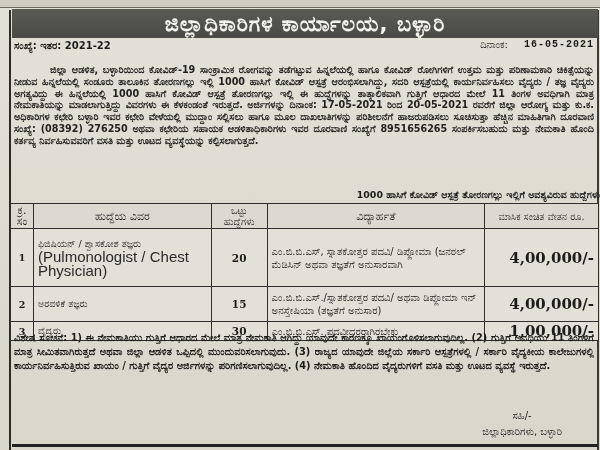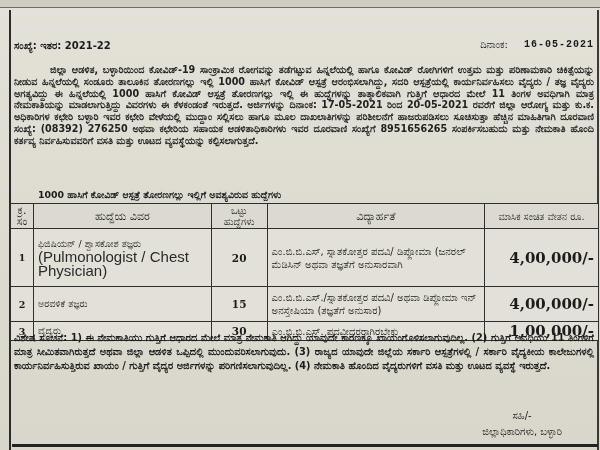--- a/index.html
+++ b/index.html
@@ -47,21 +47,21 @@
     display: flex; align-items: center; justify-content: center;
     font-size: 12px; font-weight: bold;
   }
   .body-text {
     position: absolute; left: 14px; top: 64px; width: 580px;
     font-size: 9.6px; line-height: 11.8px; text-align: justify;
     font-weight: bold; color: #222;
   }
   .body-text .indent { display: inline-block; width: 36px; }
   .posts-heading {
-    position: absolute; left: 0; top: 189px; width: 600px; text-align: left;
+    position: absolute; left: 0; top: 189px; width: 600px; text-align: right;
     font-size: 9.4px; font-weight: bold; padding-left: 38px;
   }
   table.posts {
     position: absolute; left: 10px; top: 203px; width: 589px;
     border-collapse: collapse; font-size: 9.5px;
   }
   table.posts th, table.posts td {
     border: 1.5px solid #2f2f2f; padding: 1px 4px; vertical-align: middle;
   }
   table.posts th { background: #dcdad0; font-weight: normal; text-align: center; font-size: 11px; line-height: 11px; }
@@ -92,20 +92,23 @@
   }
 </style>
 </head>
 <body>
 
 <div class="page">
   <div class="top-strip"></div>
   <div class="left-rule"></div>
   <div class="right-rule"></div>
 
+  <div class="banner">
+    <span>ಜಿಲ್ಲಾಧಿಕಾರಿಗಳ ಕಾರ್ಯಾಲಯ, ಬಳ್ಳಾರಿ</span>
+  </div>
 
   <div class="meta-row">
     <span class="meta-left">ಸಂಖ್ಯೆ: ಇತರ: 2021-22</span>
     <span class="meta-right">
       <span class="label">ದಿನಾಂಕ:</span>
       <span class="date">16-05-2021</span>
     </span>
   </div>
 
 

